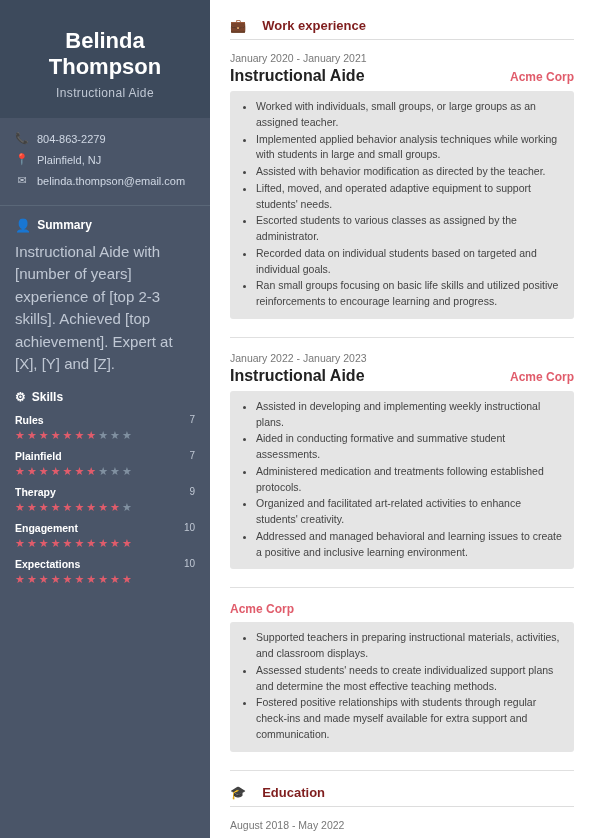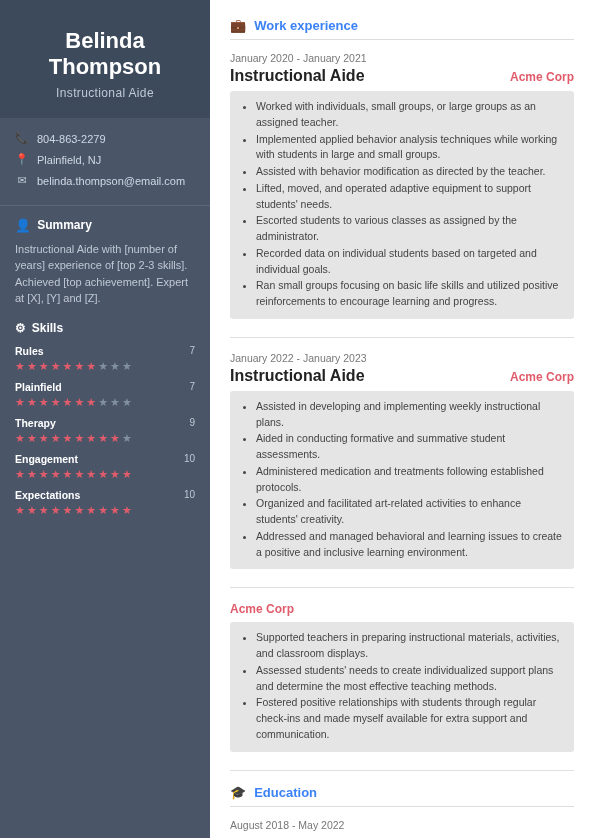--- a/index.html
+++ b/index.html
@@ -80,21 +80,21 @@
       color: #fff;
       margin-bottom: 8px;
     }
 
     .sidebar-section-title .icon {
       color: #c0c8d4;
       font-size: 13px;
     }
 
     .summary-text {
-      font-size: 11px;
+      font-size: 15px;
       color: #c0c8d4;
       line-height: 1.5;
     }
 
     .skills-section {
       padding: 8px 15px 6px 15px;
     }
 
     .skills-title {
       display: flex;
@@ -160,21 +160,22 @@
     }
 
     .section-header-icon {
       color: #888;
       font-size: 13px;
     }
 
     .section-header-title {
       font-size: 13px;
       font-weight: 700;
-      color: #3b82f6;
+      color: #7f1d1d;
+      margin-left: 8px;
     }
 
     .job-entry {
       margin-bottom: 18px;
     }
 
     .job-date {
       font-size: 10.5px;
       color: #777;
       margin-bottom: 3px;

